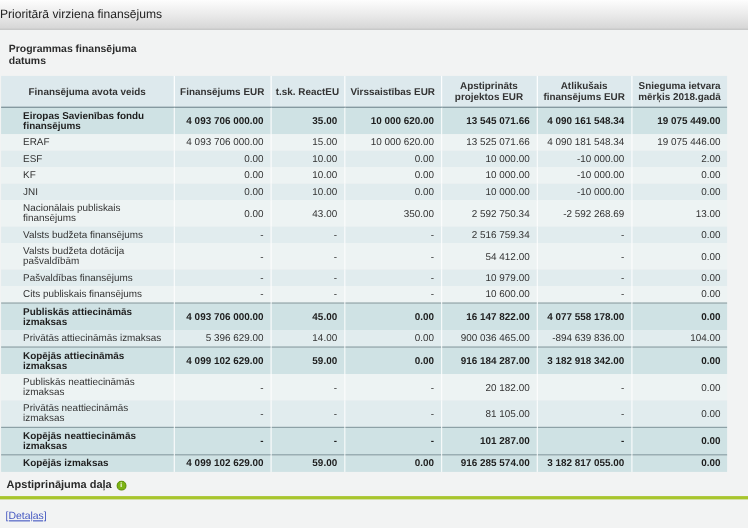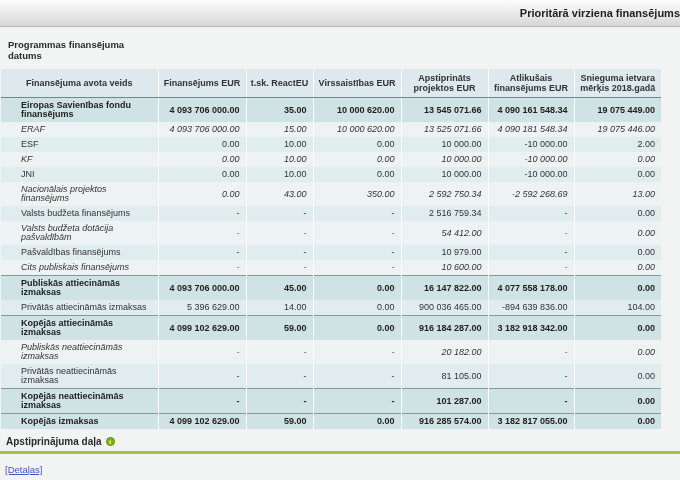--- a/index.html
+++ b/index.html
@@ -8,22 +8,22 @@
     width:680px; height:480px;
     background:#f2f3f3;
     font-family:"Liberation Sans", sans-serif;
     color:#333;
     overflow:hidden;
   }
   .titlebar {
     height:27px;
     background:linear-gradient(#fdfdfd,#e9e9e9 55%,#d6d6d6);
     border-bottom:1px solid #b7b7b7;
-    display:flex; align-items:center; justify-content:flex-end;
-    font-size:11px; font-weight:bold; color:#222;
+    display:flex; align-items:center; justify-content:flex-start;
+    font-size:11px; font-weight:normal; color:#222;
   }
   .breadcrumb-bar {
     margin:4px 3px 0 3px;
     background:#fdfdfd;
     border:1px solid #e3e3e3;
     padding:6px 9px;
     font-size:10.5px;
   }
   a { color:#4356c0; text-decoration:underline; }
   .breadcrumb-bar .sep { color:#333; text-decoration:none; margin:0 3px; }
@@ -49,21 +49,21 @@
     border-bottom:1px solid #6f868d;
   }
   .fin-table th:first-child { border-left:none; }
   .fin-table td {
     padding:3px 6px 3px 6px; line-height:9px;
     border-left:1px solid rgba(255,255,255,.85);
   }
   .fin-table td:first-child { border-left:none; padding-left:20px; }
   .fin-table .label-cell { text-align:left; }
   .fin-table .num-cell { text-align:right; }
-  .fin-table tr.row-a { background:#edf3f3;font-style:italic; }
+  .fin-table tr.row-a { background:#edf3f3; }
   .fin-table tr.row-b { background:#e1ecee; }
   .fin-table tr.bold-row {
     background:#cfe2e4; font-weight:bold; color:#1e1e1e;
     border-top:1px solid #84999e;
   }
   .approval-title-row {
     margin:7px 0 4px 6px;
     display:flex; align-items:center; gap:4px;
     font-size:10px; font-weight:bold; color:#2b2b2b;
   }
@@ -165,21 +165,21 @@
           <tr class="row-b">
             <td class="label-cell">JNI</td>
             <td class="num-cell">0.00</td>
             <td class="num-cell">10.00</td>
             <td class="num-cell">0.00</td>
             <td class="num-cell">10 000.00</td>
             <td class="num-cell">-10 000.00</td>
             <td class="num-cell">0.00</td>
           </tr>
           <tr class="row-a">
-            <td class="label-cell">Nacionālais projektos finansējums</td>
+            <td class="label-cell">Nacionālais publiskais finansējums</td>
             <td class="num-cell">0.00</td>
             <td class="num-cell">43.00</td>
             <td class="num-cell">350.00</td>
             <td class="num-cell">2 592 750.34</td>
             <td class="num-cell">-2 592 268.69</td>
             <td class="num-cell">13.00</td>
           </tr>
           <tr class="row-b">
             <td class="label-cell">Valsts budžeta finansējums</td>
             <td class="num-cell">-</td>

